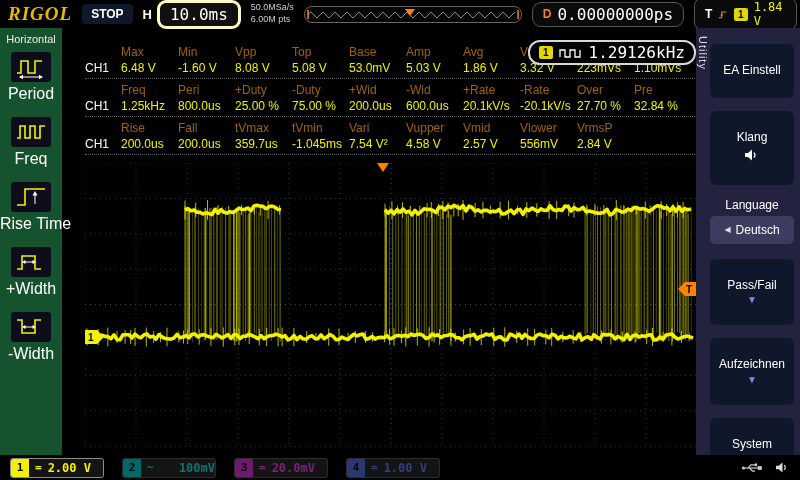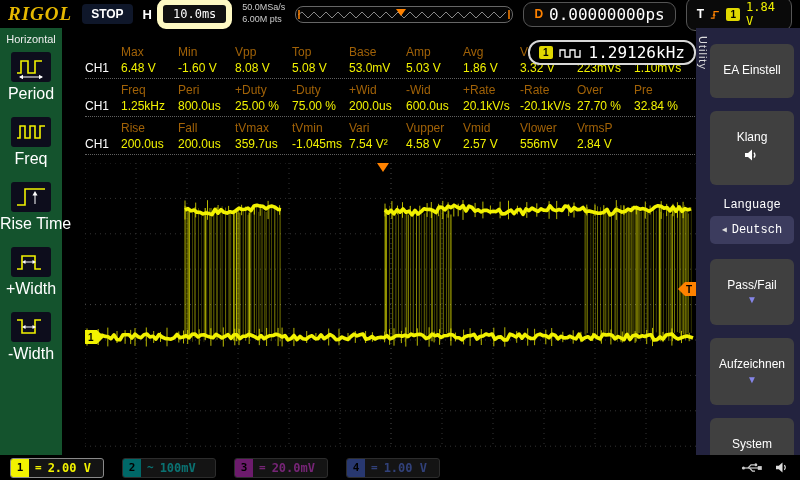--- a/index.html
+++ b/index.html
@@ -7,22 +7,22 @@
         font-family:"Liberation Sans",sans-serif;-webkit-font-smoothing:antialiased;}
 
   
   .topbar{position:absolute;left:0;top:0;width:800px;height:28px;display:flex;align-items:center;
           gap:10px;padding:3px 8px;box-sizing:border-box;background:#000;}
   .brand{font-family:"Liberation Serif",serif;font-style:italic;font-weight:800;font-size:19px;
          color:#e6b800;letter-spacing:1px;}
   .stop{background:#0f172a;color:#fff;font-weight:700;font-size:12px;padding:3px 9px;border-radius:4px;}
   .hgroup{display:flex;align-items:center;gap:5px;}
   .hlabel{color:#fff;font-weight:700;font-size:13px;}
-  .pill{border:6px solid #fef9c3;border-radius:9px;background:#101010;color:#fff;
-        font-family:"DejaVu Sans Mono",monospace;font-size:12px;padding:2px 10px;}
+  .pill{border:3px solid #fef9c3;border-radius:9px;background:#101010;color:#fff;
+        font-family:"DejaVu Sans Mono",monospace;font-size:16px;padding:2px 10px;}
   .rates{display:flex;flex-direction:column;color:#ccc;font-size:9px;line-height:1.3;}
   .strip{width:218px;height:15px;border:1px solid #666;border-radius:8px;position:relative;background:#050505;}
   .pillbox{display:flex;align-items:center;gap:6px;border:1px solid #555;border-radius:9px;
            background:#0a0a0a;padding:2px 10px;}
   .dlabel{color:#ff8200;font-weight:700;font-size:12px;}
   .dval{color:#fff;font-family:"DejaVu Sans Mono",monospace;font-size:16px;}
   .tbox{margin-left:auto;}
   .tlabel{color:#fff;font-weight:700;font-size:12px;}
   .tch{background:#e0d800;color:#000;font-weight:700;font-size:10px;padding:0 4px;border-radius:2px;line-height:13px;}
   .tlev{color:#f2f200;font-family:"DejaVu Sans Mono",monospace;font-size:12px;}
@@ -32,25 +32,25 @@
   .lsb-title{color:#eee;font-size:11px;text-align:center;margin-bottom:7px;}
   .litem{text-align:center;margin-bottom:14px;cursor:default;}
   .ltile{width:40px;height:30px;margin:0 auto;background:#0d0d1c;border-radius:3px;
          display:flex;align-items:center;justify-content:center;}
   .llab{color:#fff;font-size:16px;margin-top:3px;white-space:nowrap;}
 
   
   .rsb{position:absolute;right:0;top:28px;width:104px;height:427px;background:#23233f;box-sizing:border-box;}
   .rsb-tab{position:absolute;left:1px;top:8px;writing-mode:vertical-rl;color:#ddd;font-size:11px;letter-spacing:1px;}
   .rbtns{position:absolute;left:14px;top:16px;display:flex;flex-direction:column;gap:13px;}
-  .rbtn{width:84px;min-height:48px;background:#404040;border-radius:6px;color:#fff;font-size:12px;
+  .rbtn{width:84px;min-height:48px;background:#0f172a;border-radius:6px;color:#fff;font-size:12px;
         display:flex;flex-direction:column;align-items:center;justify-content:center;gap:3px;
         box-sizing:border-box;padding:20px 2px;text-align:center;}
   .rbtn .rlab{line-height:1.15;}
-  .rbtn.submenu{background:transparent;padding:0;font-family:Liberation Mono, monospace;}
+  .rbtn.submenu{background:transparent;padding:0;}
   .rbtn.submenu .rval{width:84px;height:28px;background:#3c3c5e;border-radius:5px;display:flex;
         align-items:center;justify-content:center;gap:5px;color:#fff;}
   .arr-left{font-size:8px;color:#ddd;}
   .darr{font-size:10px;color:#8585e8;line-height:1;}
 
   
   .meas{position:absolute;left:85px;top:44px;width:612px;font-family:"Liberation Sans",sans-serif;font-size:12px;}
   .mrow{display:grid;grid-template-columns:36px repeat(10,57px);height:16px;align-items:center;}
   .mhead{color:#a16207;}
   .mvals{color:#f2f200;border-bottom:1px dotted #606060;padding-bottom:2px;margin-bottom:3px;}
@@ -571,21 +571,21 @@
   <div class="bbar">
     <div class="chs" id="chs">
         <div class="chb act">
           <span class="chtab" style="background: rgb(242, 242, 0);">1</span>
           <span class="chcp" style="color: rgb(242, 242, 0);">=</span>
           <span class="chsc" style="color: rgb(242, 242, 0);">2.00 V</span>
         </div>
         <div class="chb">
           <span class="chtab" style="background: rgb(0, 208, 208); filter: brightness(0.5);">2</span>
           <span class="chcp" style="color: rgb(0, 208, 208); opacity: 0.5;">~</span>
-          <span class="chsc" style="color: rgb(0, 208, 208); opacity: 0.5;">100mV</span>
+          <span class="chsc" style="color: rgb(0, 208, 208); opacity: 0.5; text-align: right;">100mV</span>
         </div>
         <div class="chb">
           <span class="chtab" style="background: rgb(216, 54, 216); filter: brightness(0.5);">3</span>
           <span class="chcp" style="color: rgb(216, 54, 216); opacity: 0.5;">=</span>
           <span class="chsc" style="color: rgb(216, 54, 216); opacity: 0.5;">20.0mV</span>
         </div>
         <div class="chb">
           <span class="chtab" style="background: rgb(79, 111, 224); filter: brightness(0.5);">4</span>
           <span class="chcp" style="color: rgb(79, 111, 224); opacity: 0.5;">=</span>
           <span class="chsc" style="color: rgb(79, 111, 224); opacity: 0.5;">1.00 V</span>

